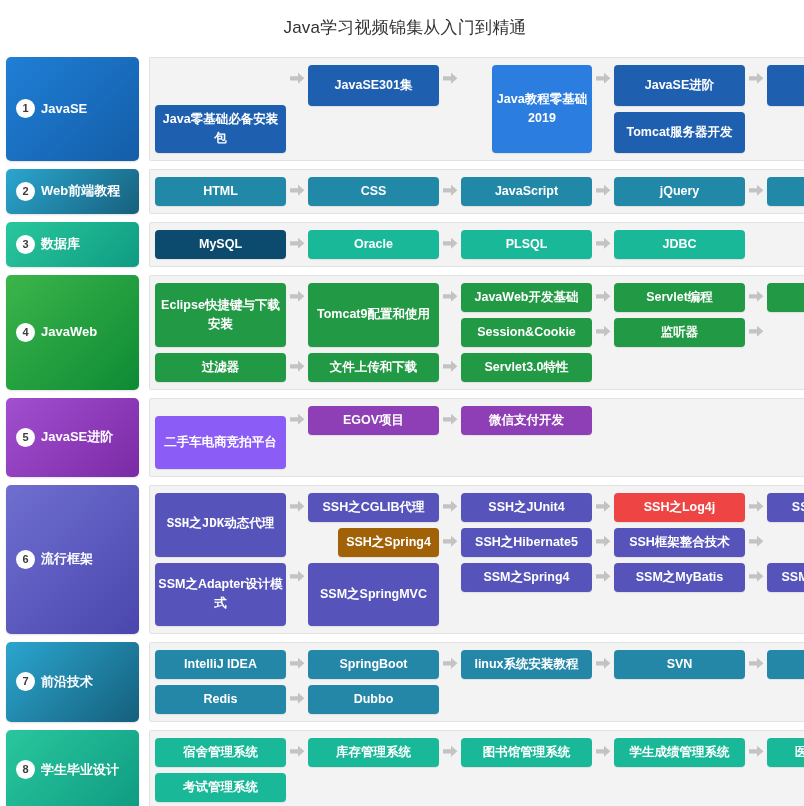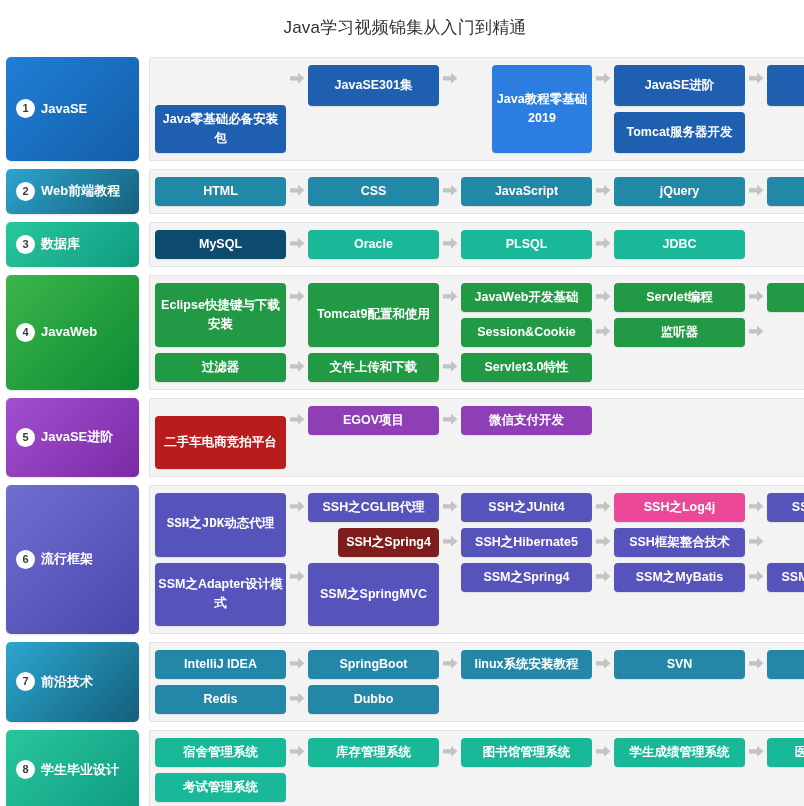--- a/index.html
+++ b/index.html
@@ -273,21 +273,21 @@
           </div>
           <div class="pill" style="background: rgb(34, 153, 68); grid-area: 3 / 5 / span 1 / span 1;">Servlet3.0特性</div>
         </div>
       </div>
       <div class="row">
         <div class="cat" style="background: linear-gradient(135deg, rgb(162, 79, 208) 0%, rgb(123, 42, 165) 100%);">
           <span class="cat-num">5</span>
           <span class="cat-label">JavaSE进阶</span>
         </div>
         <div class="panel">
-          <div class="pill" style="background: #b91c1c; grid-area: 1 / 1 / span 2 / span 1; margin-top: 10px;">二手车电商竞拍平台</div>
+          <div class="pill" style="background: #8b5cf6; grid-area: 1 / 1 / span 2 / span 1; margin-top: 10px;">二手车电商竞拍平台</div>
           <div class="arrow" style="grid-area: 1 / 2 / span 1 / span 1;">
             <svg width="15" height="13" viewBox="0 0 15 13" aria-hidden="true">
               <path d="M0 4.2 H8 V0.8 L14.4 6.3 L8 11.8 V8.4 H0 Z" fill="currentColor"></path>
             </svg>
           </div>
           <div class="pill" style="background: rgb(143, 63, 181); grid-area: 1 / 3 / span 1 / span 1;">EGOV项目</div>
           <div class="arrow" style="grid-area: 1 / 4 / span 1 / span 1;">
             <svg width="15" height="13" viewBox="0 0 15 13" aria-hidden="true">
               <path d="M0 4.2 H8 V0.8 L14.4 6.3 L8 11.8 V8.4 H0 Z" fill="currentColor"></path>
             </svg>
@@ -312,28 +312,28 @@
             <svg width="15" height="13" viewBox="0 0 15 13" aria-hidden="true">
               <path d="M0 4.2 H8 V0.8 L14.4 6.3 L8 11.8 V8.4 H0 Z" fill="currentColor"></path>
             </svg>
           </div>
           <div class="pill" style="background: rgb(86, 84, 187); grid-area: 1 / 5 / span 1 / span 1;">SSH之JUnit4</div>
           <div class="arrow" style="grid-area: 1 / 6 / span 1 / span 1;">
             <svg width="15" height="13" viewBox="0 0 15 13" aria-hidden="true">
               <path d="M0 4.2 H8 V0.8 L14.4 6.3 L8 11.8 V8.4 H0 Z" fill="currentColor"></path>
             </svg>
           </div>
-          <div class="pill" style="background: #ec4899; grid-area: 1 / 7 / span 1 / span 1;">SSH之Log4j</div>
+          <div class="pill" style="background: #ef4444; grid-area: 1 / 7 / span 1 / span 1;">SSH之Log4j</div>
           <div class="arrow" style="grid-area: 1 / 8 / span 1 / span 1;">
             <svg width="15" height="13" viewBox="0 0 15 13" aria-hidden="true">
               <path d="M0 4.2 H8 V0.8 L14.4 6.3 L8 11.8 V8.4 H0 Z" fill="currentColor"></path>
             </svg>
           </div>
           <div class="pill" style="background: rgb(86, 84, 187); grid-area: 1 / 9 / span 1 / span 1;">SSH之Struts2</div>
-          <div class="pill" style="background: #7f1d1d; grid-area: 2 / 3 / span 1 / span 1; margin-left: 30px;">SSH之Spring4</div>
+          <div class="pill" style="background: #a16207; grid-area: 2 / 3 / span 1 / span 1; margin-left: 30px;">SSH之Spring4</div>
           <div class="arrow" style="grid-area: 2 / 4 / span 1 / span 1;">
             <svg width="15" height="13" viewBox="0 0 15 13" aria-hidden="true">
               <path d="M0 4.2 H8 V0.8 L14.4 6.3 L8 11.8 V8.4 H0 Z" fill="currentColor"></path>
             </svg>
           </div>
           <div class="pill" style="background: rgb(86, 84, 187); grid-area: 2 / 5 / span 1 / span 1;">SSH之Hibernate5</div>
           <div class="arrow" style="grid-area: 2 / 6 / span 1 / span 1;">
             <svg width="15" height="13" viewBox="0 0 15 13" aria-hidden="true">
               <path d="M0 4.2 H8 V0.8 L14.4 6.3 L8 11.8 V8.4 H0 Z" fill="currentColor"></path>
             </svg>

